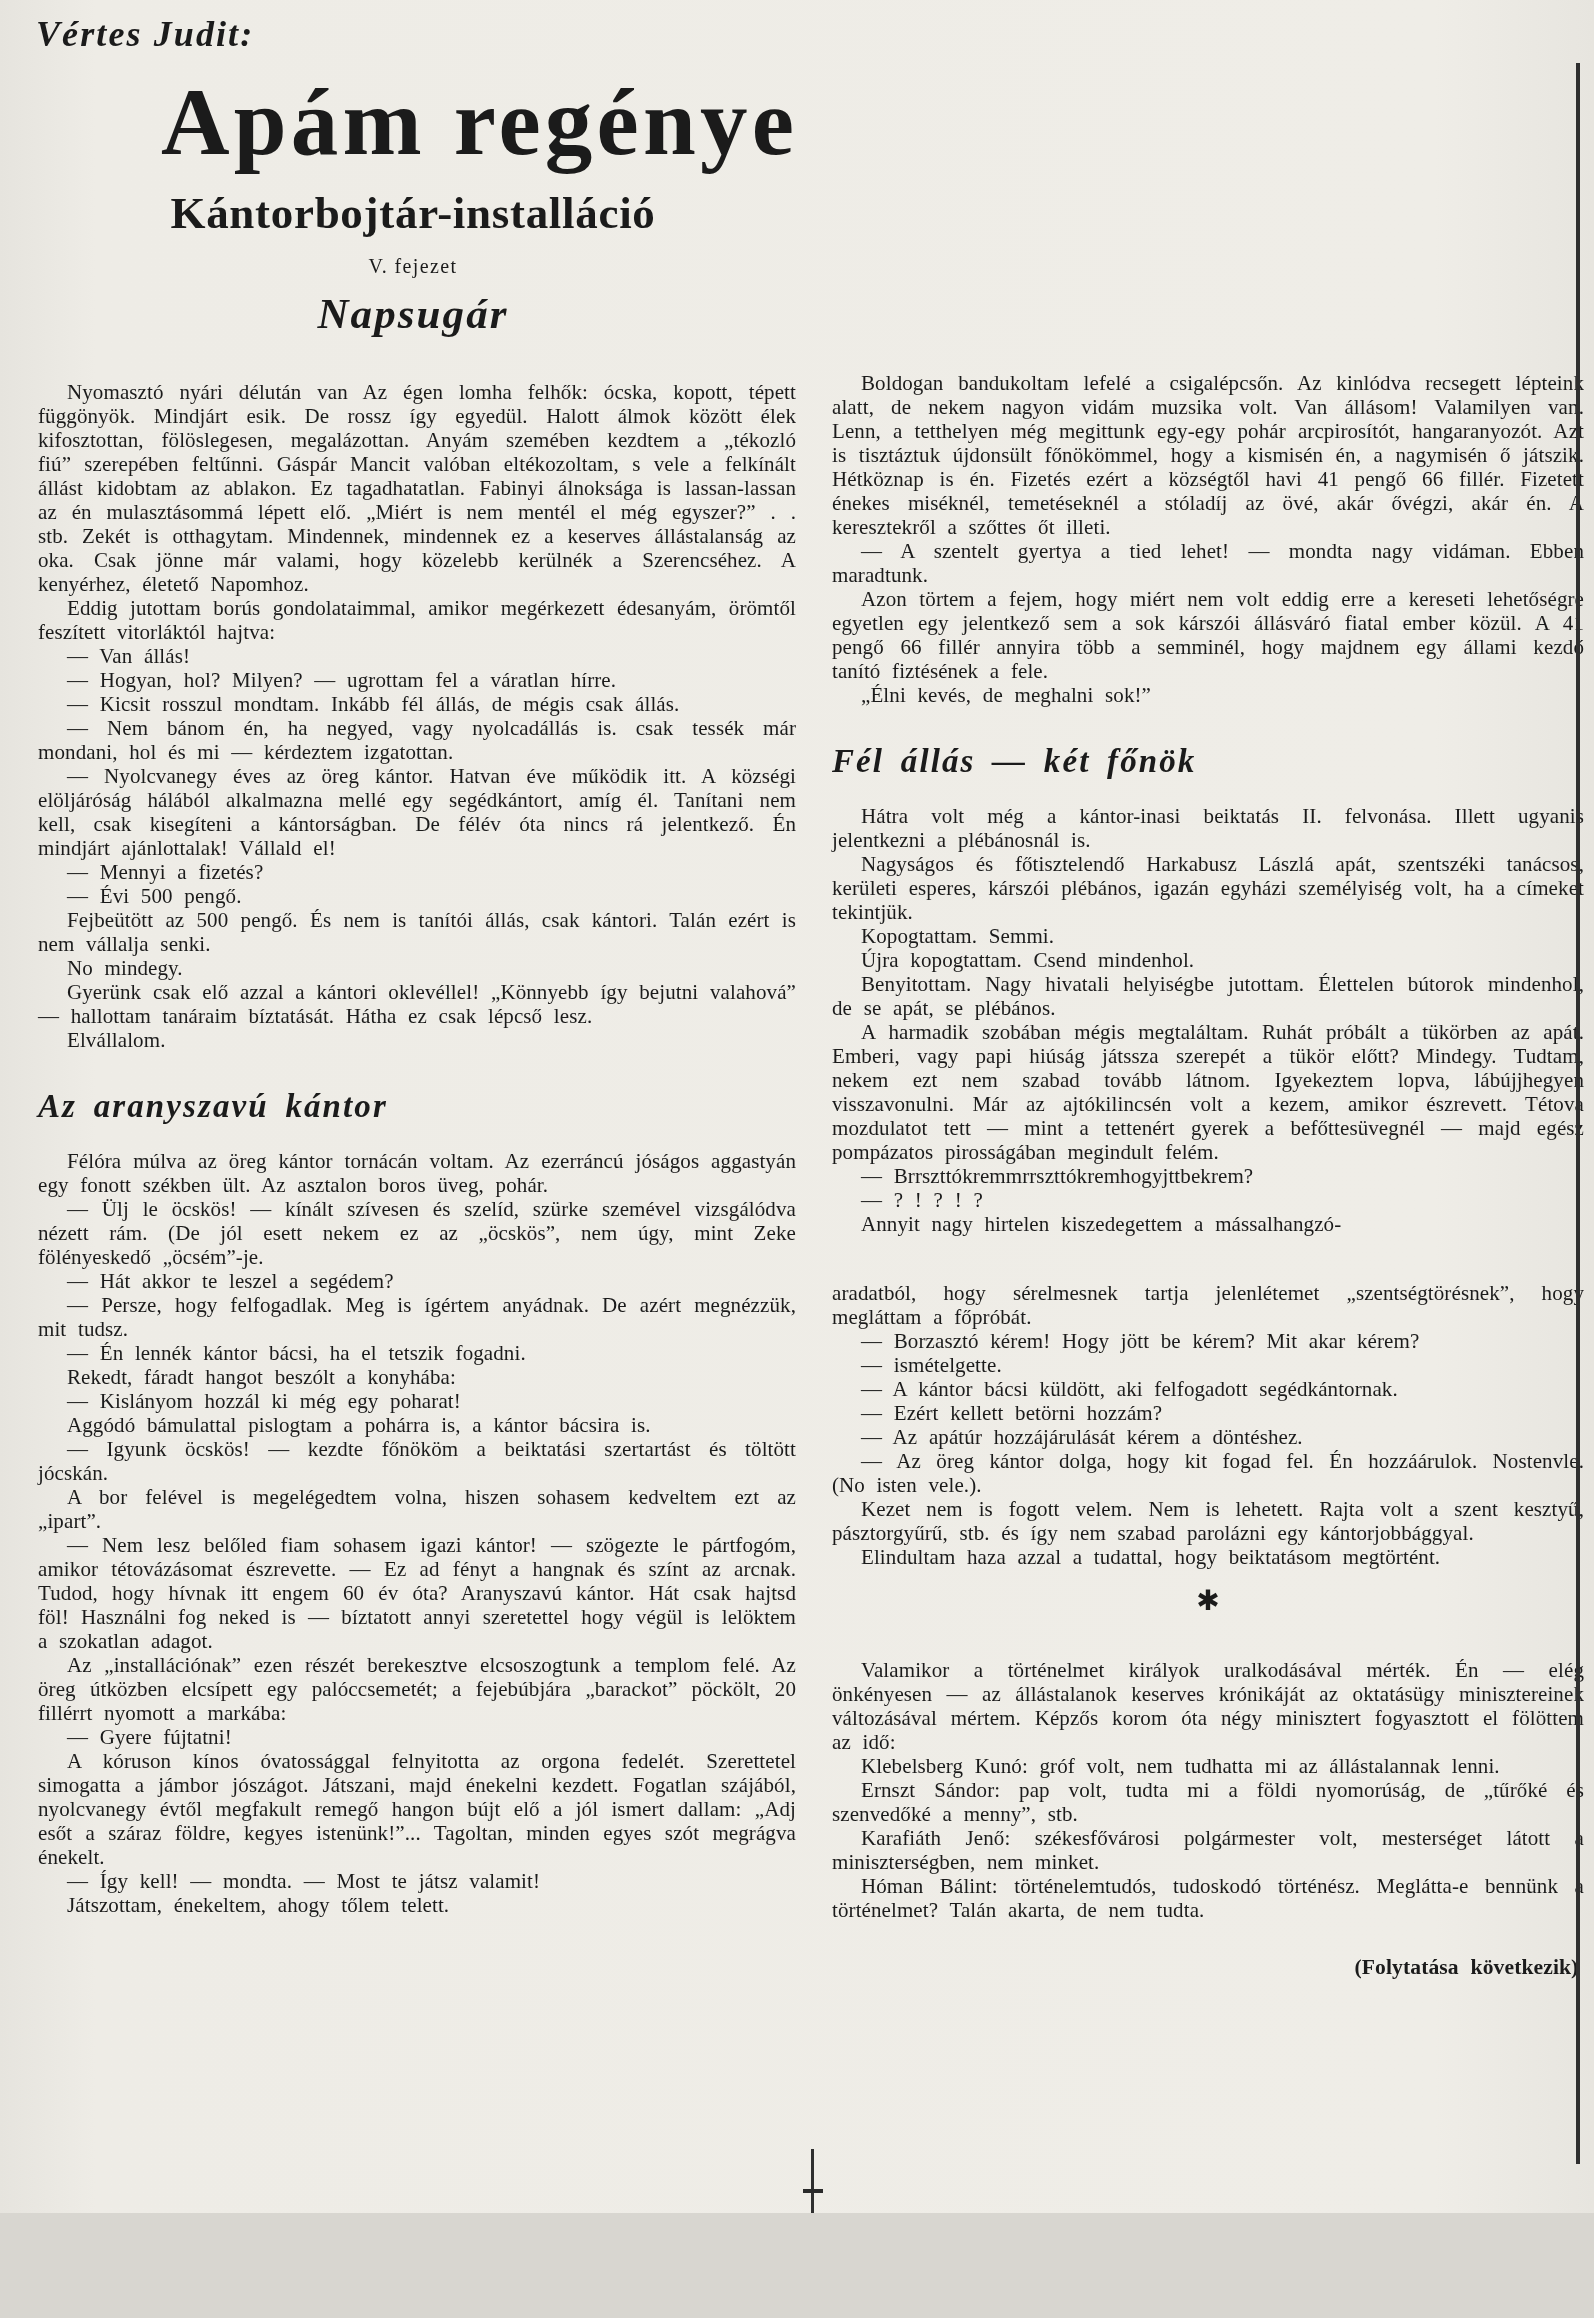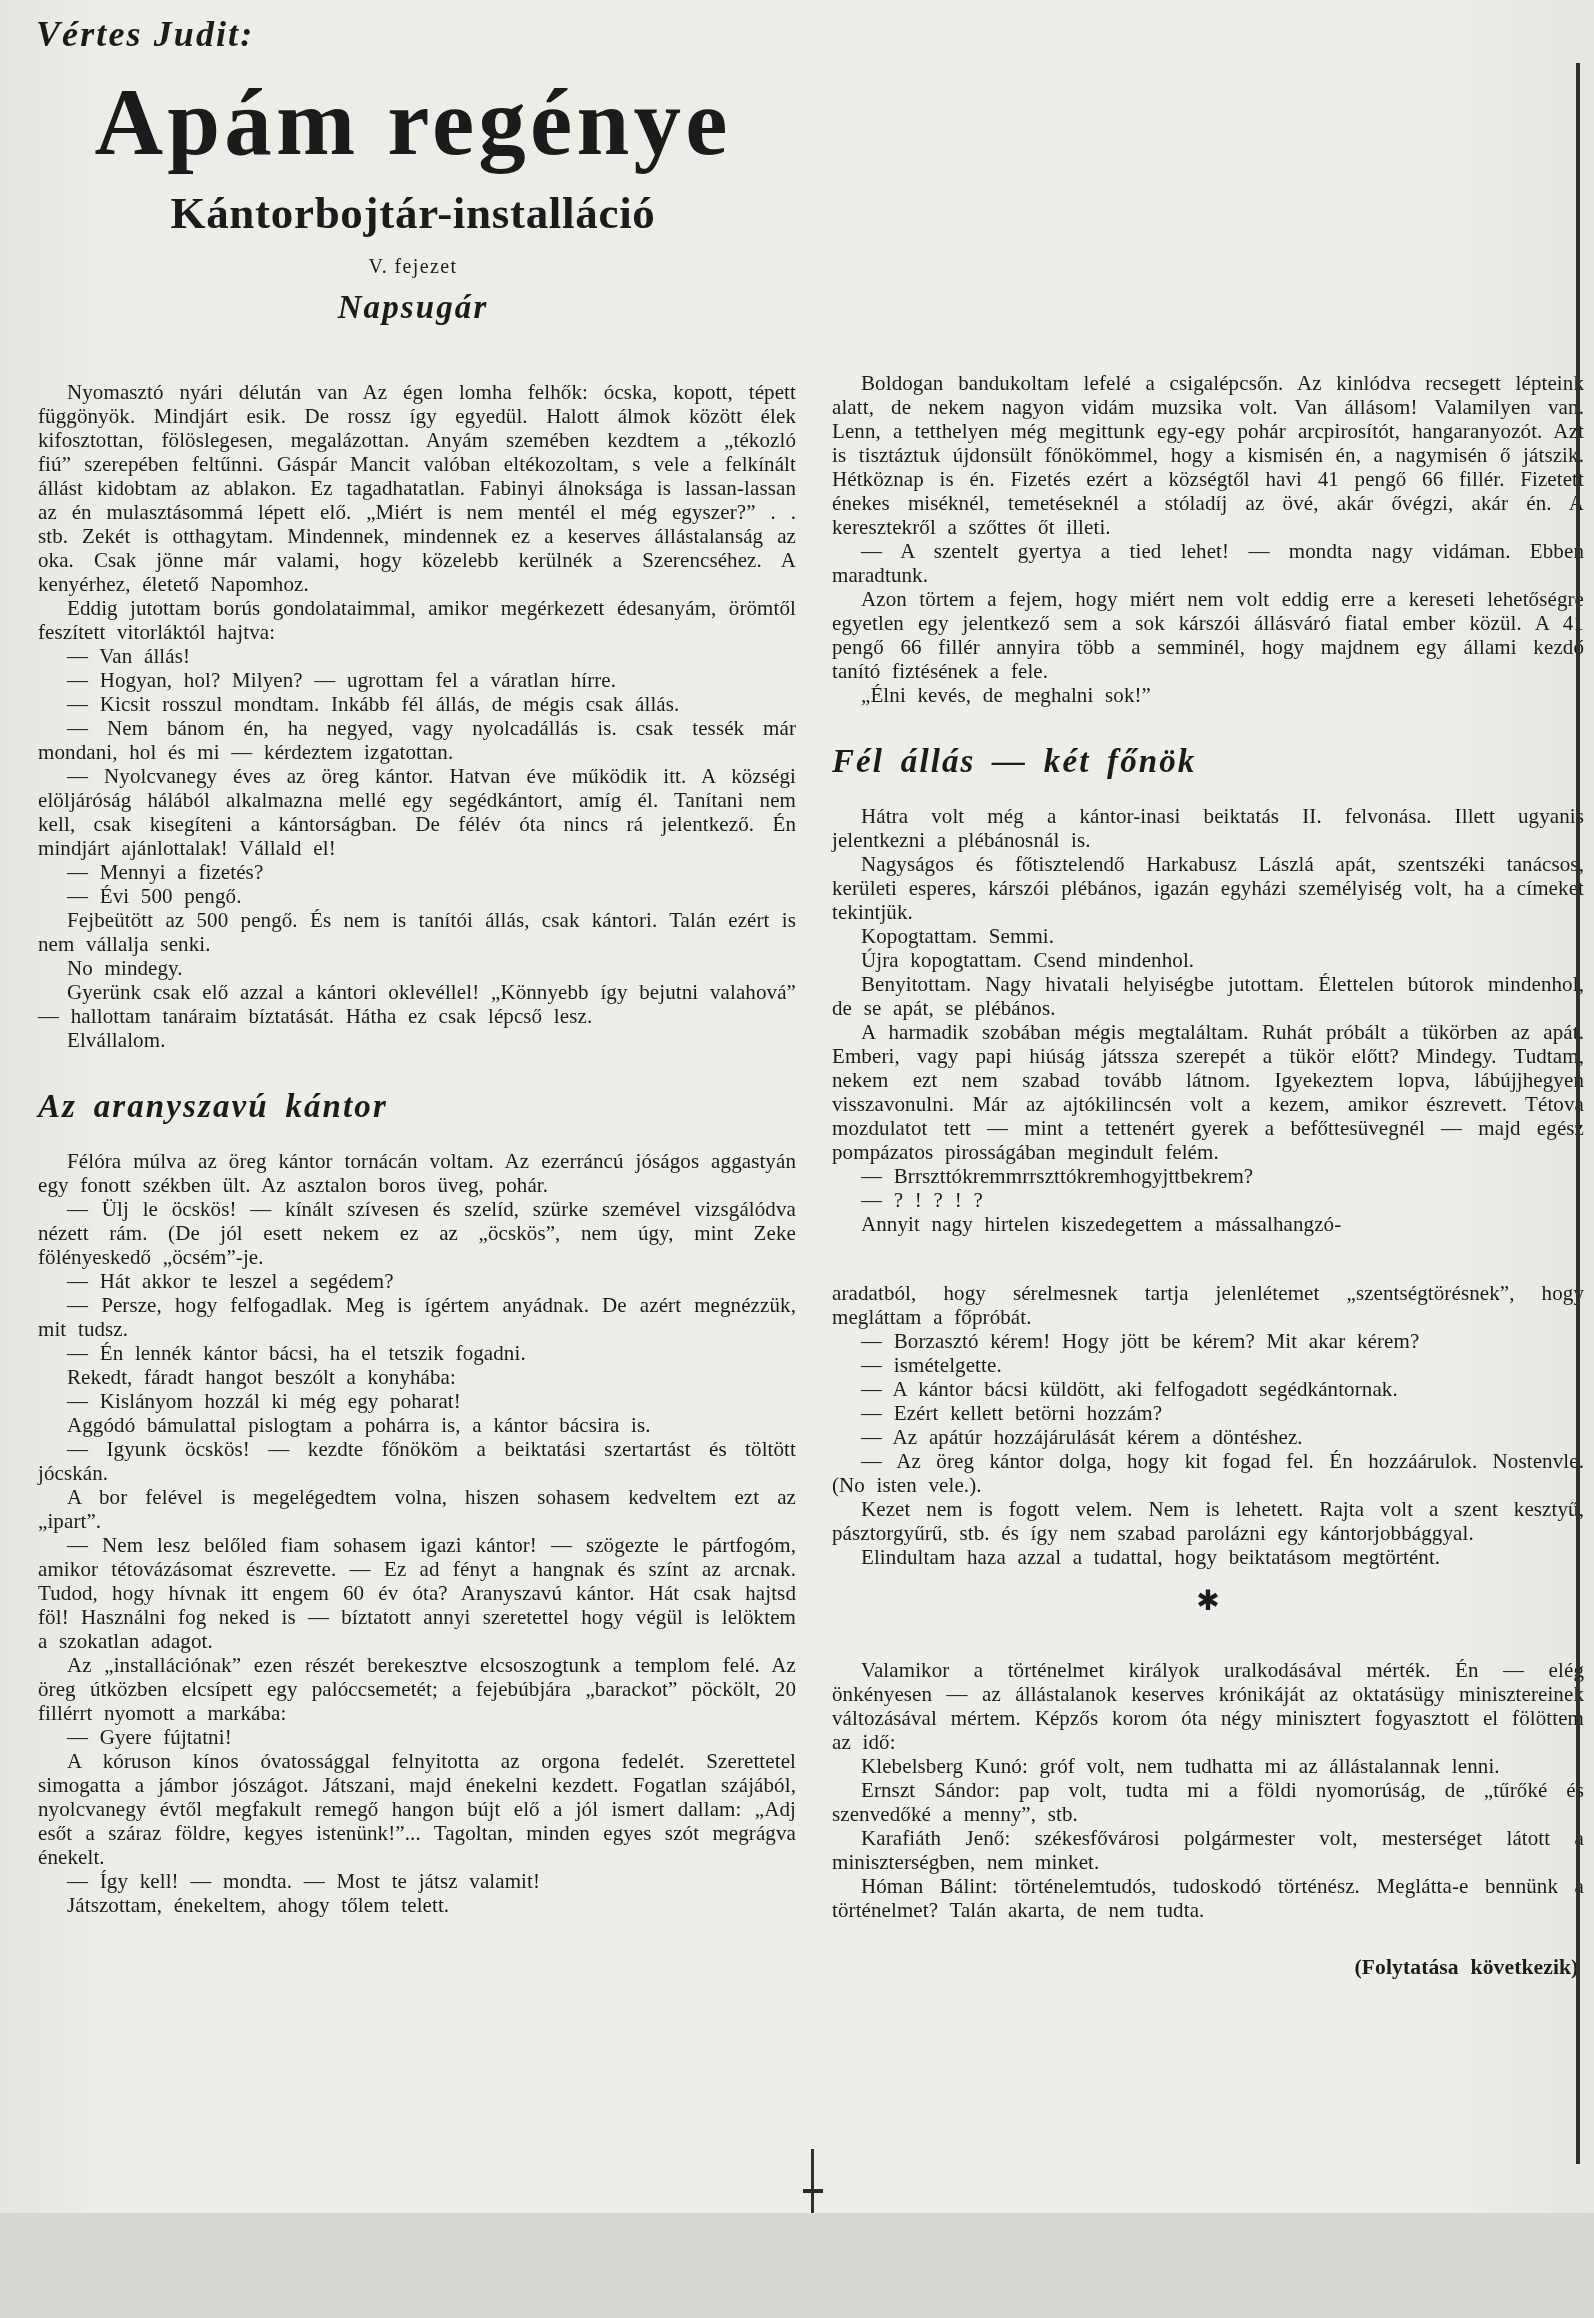--- a/index.html
+++ b/index.html
@@ -16,31 +16,31 @@
     position:absolute; left:36px; top:12.5px;
     font-size:36px; font-weight:bold; font-style:italic;
     letter-spacing:2.1px;
   }
   .masthead {
     position:absolute; left:28px; top:70px; width:770px;
     text-align:center; margin:0;
   }
   .title {
     margin:0; font-size:95px; font-weight:bold;
-    letter-spacing:4.2px; line-height:1.1;
+    letter-spacing:4.2px; line-height:1.1;text-align:right;
   }
   .subtitle {
     margin:15.3px 0 0 0; font-size:45px; font-weight:bold;
     letter-spacing:0.7px; line-height:1.05;
   }
   .chapter {
     margin-top:18px; font-size:20px; letter-spacing:1.4px;
   }
   .first-heading {
-    margin-top:11px; font-size:33px; font-weight:bold; font-style:italic;
+    margin-top:11px; font-size:43px; font-weight:bold; font-style:italic;
     letter-spacing:2.1px;
   }
   .col {
     position:absolute;
     font-size:21px; line-height:24px;
     text-align:justify;
     word-spacing:0.3em;
     letter-spacing:0.1px;
   }
   .col-left  { left:38px;   top:380px; width:758px; }

